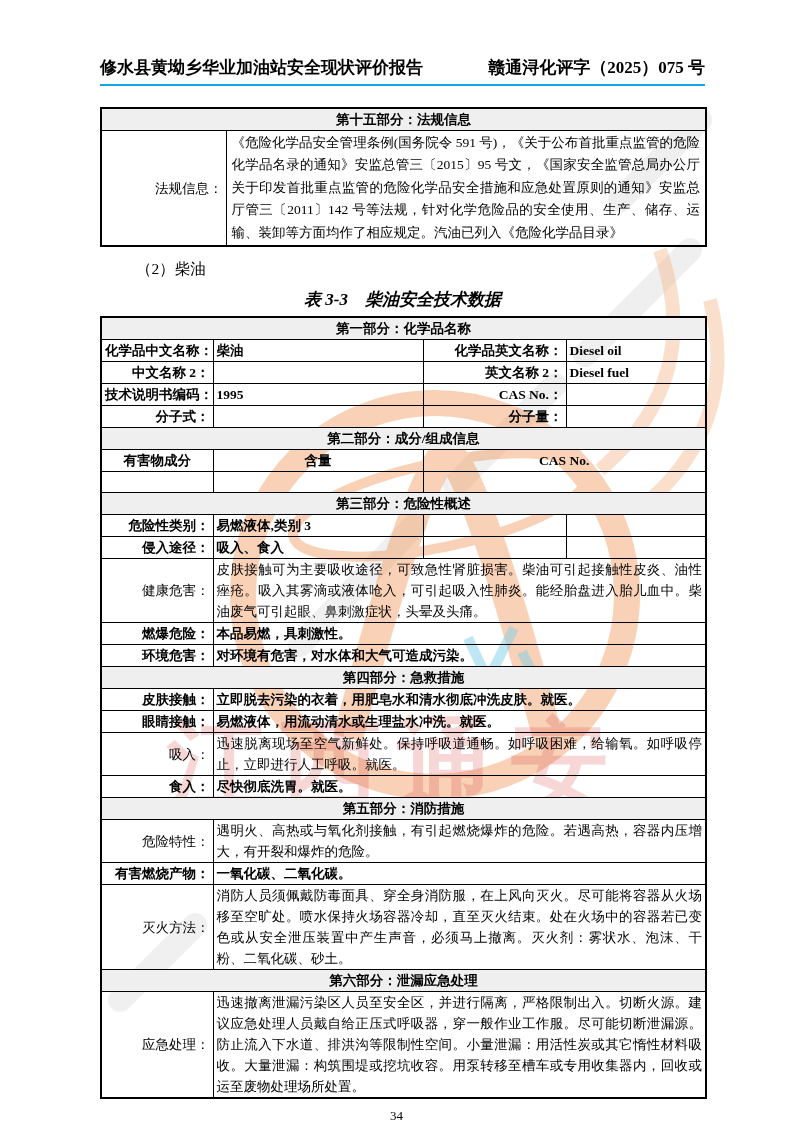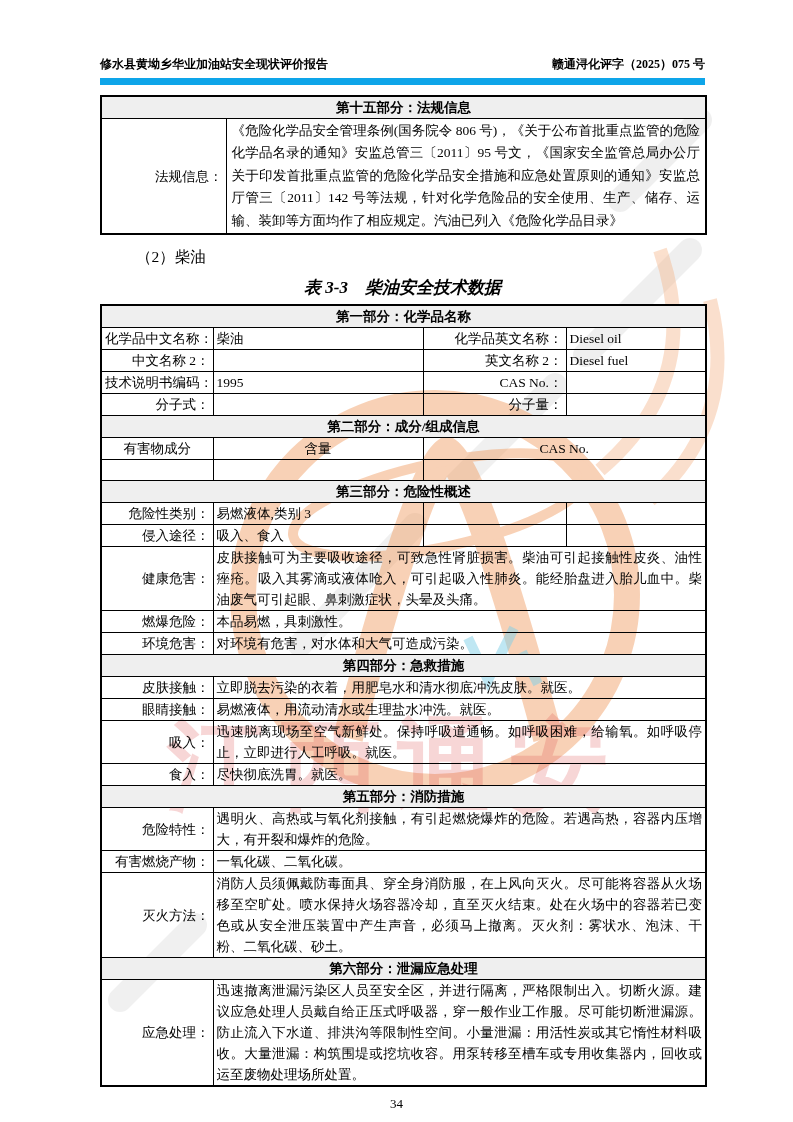--- a/index.html
+++ b/index.html
@@ -9,22 +9,22 @@
     background:#ffffff;
     margin:0 auto;
     overflow:hidden;
     font-family:"Liberation Serif","DejaVu Serif",serif;
     color:#000;
   }
   .wm{position:absolute;left:0;top:0;z-index:0;pointer-events:none;}
   .content{position:relative;z-index:1;width:605px;margin:0 0 0 100px;padding-top:56px;}
   .pagehead{
     display:flex;justify-content:space-between;align-items:flex-end;
-    font-size:12px;font-weight:bold;
-    padding-bottom:5px;border-bottom:7px solid #0ea5e9;
+    font-size:17px;font-weight:bold;
+    padding-bottom:5px;border-bottom:2px solid #0ea5e9;
   }
   table.doc{
     width:605px;border-collapse:collapse;table-layout:fixed;
     border:2px solid #000;
     font-size:13.5px;line-height:21px;
   }
   table.doc td{
     border:1px solid #000;
     padding:0 3px;
     vertical-align:middle;
@@ -33,26 +33,26 @@
   td.sec{
     background:#efefef;
     font-weight:bold;text-align:center;
     border-top:2px solid #000;
     height:21px;
   }
   td.lbl{text-align:right;white-space:nowrap;padding-right:1px;}
   td.val{text-align:left;}
   td.txt{text-align:justify;}
   td.c{text-align:center;}
-  .reg-table{margin-top:10px;}
+  .reg-table{margin-top:21px;}
   .reg-table td.txt{line-height:22.4px;padding:1px 5px;}
   .sub-heading{font-size:15.5px;font-weight:normal;margin:12px 0 2px 36px;}
   .tbl-title{font-size:17px;font-weight:bold;text-align:center;margin:8px 0 5px 0;font-style:italic;}
   .footer{position:relative;z-index:1;text-align:center;font-size:13px;margin-top:9px;}
-  .h21{height:21px;}
+  .h21{height:21px;font-weight:bold;}
 </style>
 </head>
 <body>
 
 <div class="page">
 
   <svg class="wm" width="793" height="1122" viewBox="0 0 793 1122">
     <g stroke="#c9c9c9" stroke-width="24" opacity="0.28" fill="none" stroke-linecap="round">
       <path d="M300 645 L 415 525"></path>
       <path d="M455 485 L 555 385"></path>
@@ -87,21 +87,21 @@
       <colgroup>
           <col style="width:125px">
           <col style="width:480px">
         </colgroup>
       <tbody>
           <tr>
         <td class="sec" colspan="2">第十五部分：法规信息</td>
       </tr>
       <tr>
         <td class="lbl">法规信息：</td>
-        <td class="txt">《危险化学品安全管理条例(国务院令 806 号)，《关于公布首批重点监管的危险化学品名录的通知》安监总管三〔2011〕95 号文，《国家安全监管总局办公厅关于印发首批重点监管的危险化学品安全措施和应急处置原则的通知》安监总厅管三〔2011〕142 号等法规，针对化学危险品的安全使用、生产、储存、运输、装卸等方面均作了相应规定。汽油已列入《危险化学品目录》</td>
+        <td class="txt">《危险化学品安全管理条例(国务院令 591 号)，《关于公布首批重点监管的危险化学品名录的通知》安监总管三〔2015〕95 号文，《国家安全监管总局办公厅关于印发首批重点监管的危险化学品安全措施和应急处置原则的通知》安监总厅管三〔2011〕142 号等法规，针对化学危险品的安全使用、生产、储存、运输、装卸等方面均作了相应规定。汽油已列入《危险化学品目录》</td>
       </tr>
     </tbody>
       </table>
 
     <div class="sub-heading">（2）柴油</div>
     <div class="tbl-title">表 3-3　柴油安全技术数据</div>
 
     <table class="doc">
       <colgroup>
         <col style="width:112px">

